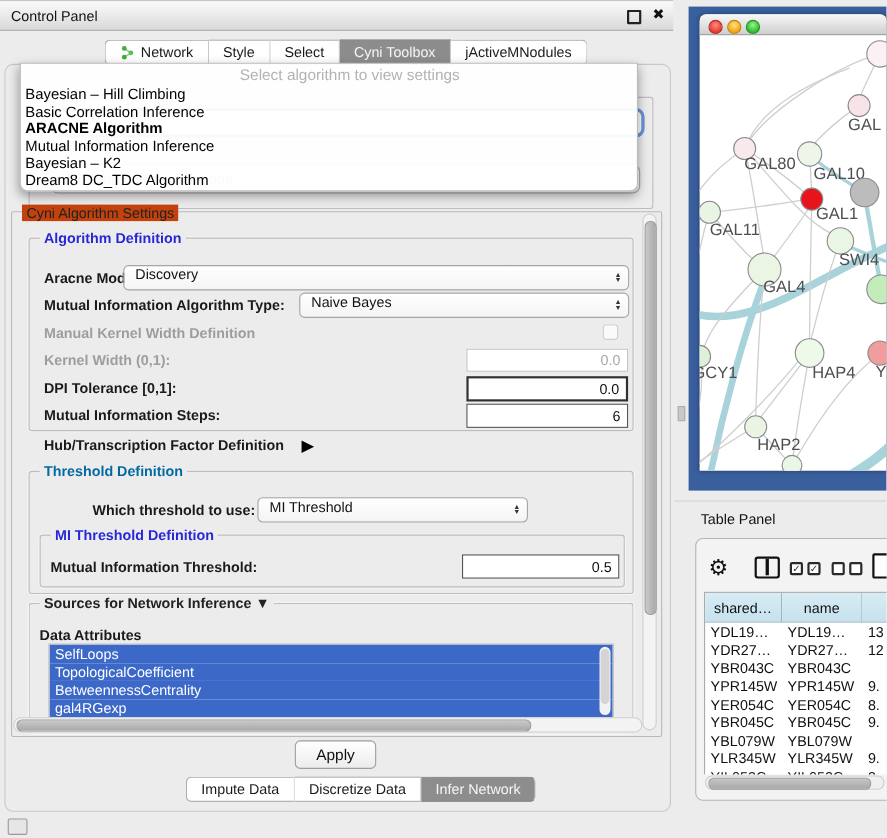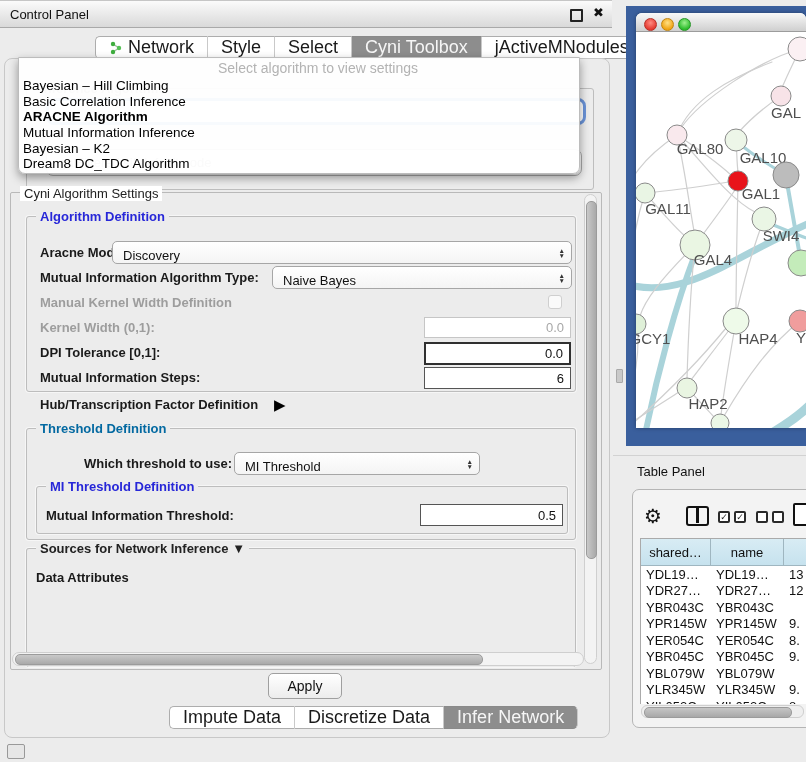--- a/index.html
+++ b/index.html
@@ -16,21 +16,21 @@
     display:flex;align-items:center;}
   .cp-title{margin-left:10px;font-size:13px;color:#111;}
   .float-icon{position:absolute;right:29px;top:8px;width:9px;height:9px;border:2px solid #222;border-radius:1px;}
   .close-icon{position:absolute;right:8px;top:4px;font-size:13px;font-weight:bold;color:#111;}
   .topleft-tick{left:6px;top:0;width:2px;height:6px;background:#bbb;}
 
   .cp-outer{left:4px;top:58px;width:604px;height:678px;border:1px solid #c8c8c8;
     border-radius:8px;background:#ececec;}
 
   
-  .tabbar{display:flex;height:23px;font-size:18px;color:#1a1a1a;}
+  .tabbar{display:flex;height:23px;font-size:13px;color:#1a1a1a;}
   .tab{background:#fff;border-top:1px solid #adadad;border-bottom:1px solid #adadad;
     border-right:1px solid #c9c9c9;display:flex;align-items:center;justify-content:center;
     padding:0 13px;white-space:nowrap;}
   .tab:first-child{border-left:1px solid #adadad;border-radius:5px 0 0 5px;}
   .tab:last-child{border-radius:0 5px 5px 0;}
   .tab.sel{background:#8d8d8d;color:#f6f6f6;border-top-color:#8a8a8a;border-bottom-color:#8a8a8a;}
   .toptabs{left:95px;top:36px;}
   .bottomtabs{left:145px;top:706px;margin-left:24px;}
 
   
@@ -51,27 +51,27 @@
     font-size:13.5px;color:#000;}
   .popup-item.bold{font-weight:bold;}
 
   
   .group{border:1px solid #bdbdbd;border-radius:3px;box-shadow:0 0 0 1px rgba(255,255,255,0.55);}
   .gtitle{position:absolute;top:-8px;left:9px;background:#ececec;padding:0 4px;
     font-size:13px;font-weight:bold;white-space:nowrap;}
   .t-black{color:#222;} .t-blue{color:#2727d8;} .t-green{color:#0369a1;}
 
   .settings-box{left:10px;top:192px;width:590px;height:476px;border:1px solid #b9b9b9;border-radius:2px;}
-  .settings-title{left:20px;top:186px;background:#ffffff;padding:0 4px;font-size:13px;color:#222;}
+  .settings-title{left:20px;top:186px;background:#c2410c;padding:0 4px;font-size:13px;color:#222;}
 
   .lbl{font-size:13px;font-weight:bold;color:#1a1a1a;white-space:nowrap;}
   .lbl.dis{color:#9d9d9d;}
 
   .combo{background:linear-gradient(#ffffff,#f4f4f4);border:1px solid #a6a6a6;border-radius:5px;
-    box-sizing:border-box;display:flex;align-items:flex-end;padding-left:10px;font-size:13px;color:#111;}
+    box-sizing:border-box;display:flex;align-items:flex-start;padding-left:10px;font-size:13px;color:#111;}
   .stepper{position:absolute;right:6px;top:50%;transform:translateY(-50%);
     display:flex;flex-direction:column;align-items:center;font-size:6.5px;line-height:5.5px;color:#333;}
 
   .field{background:#fff;border:1px solid #555;box-sizing:border-box;display:flex;
     align-items:center;justify-content:flex-end;padding-right:6px;font-size:13px;color:#111;}
   .field.dis{border:1px solid #c6c6c6;color:#a8a8a8;}
   .field.strong{border:2px solid #303030;}
 
   .checkbox{width:14px;height:14px;border:1px solid #cfcfcf;border-radius:3px;background:#fafafa;box-sizing:border-box;}
 
@@ -252,20 +252,30 @@
     <span>0.5</span>
   </div>
 
   <div class="abs group" style="left:26px;top:548px;width:548px;height:118px;border-bottom:none;">
     <span class="gtitle t-black">
       <span>Sources for Network Inference</span>
       <span>▼</span>
     </span>
   </div>
   <span class="abs lbl" style="left:36px;top:570px;">Data Attributes</span>
+  <div class="abs srclist" id="srclist">
+
+  <div class="srcitem">SelfLoops</div>
+      <div class="srcitem">TopologicalCoefficient</div>
+      <div class="srcitem">BetweennessCentrality</div>
+      <div class="srcitem">gal4RGexp</div>
+      <div class="srcscroll">
+        <div class="srcthumb"></div>
+      </div>
+    </div>
 
   <div class="abs vscroll">
       <div class="vthumb"></div>
     </div>
   <div class="abs hscroll">
       <div class="hthumb"></div>
     </div>
 
   <div class="abs apply-btn">
     <span>Apply</span>

